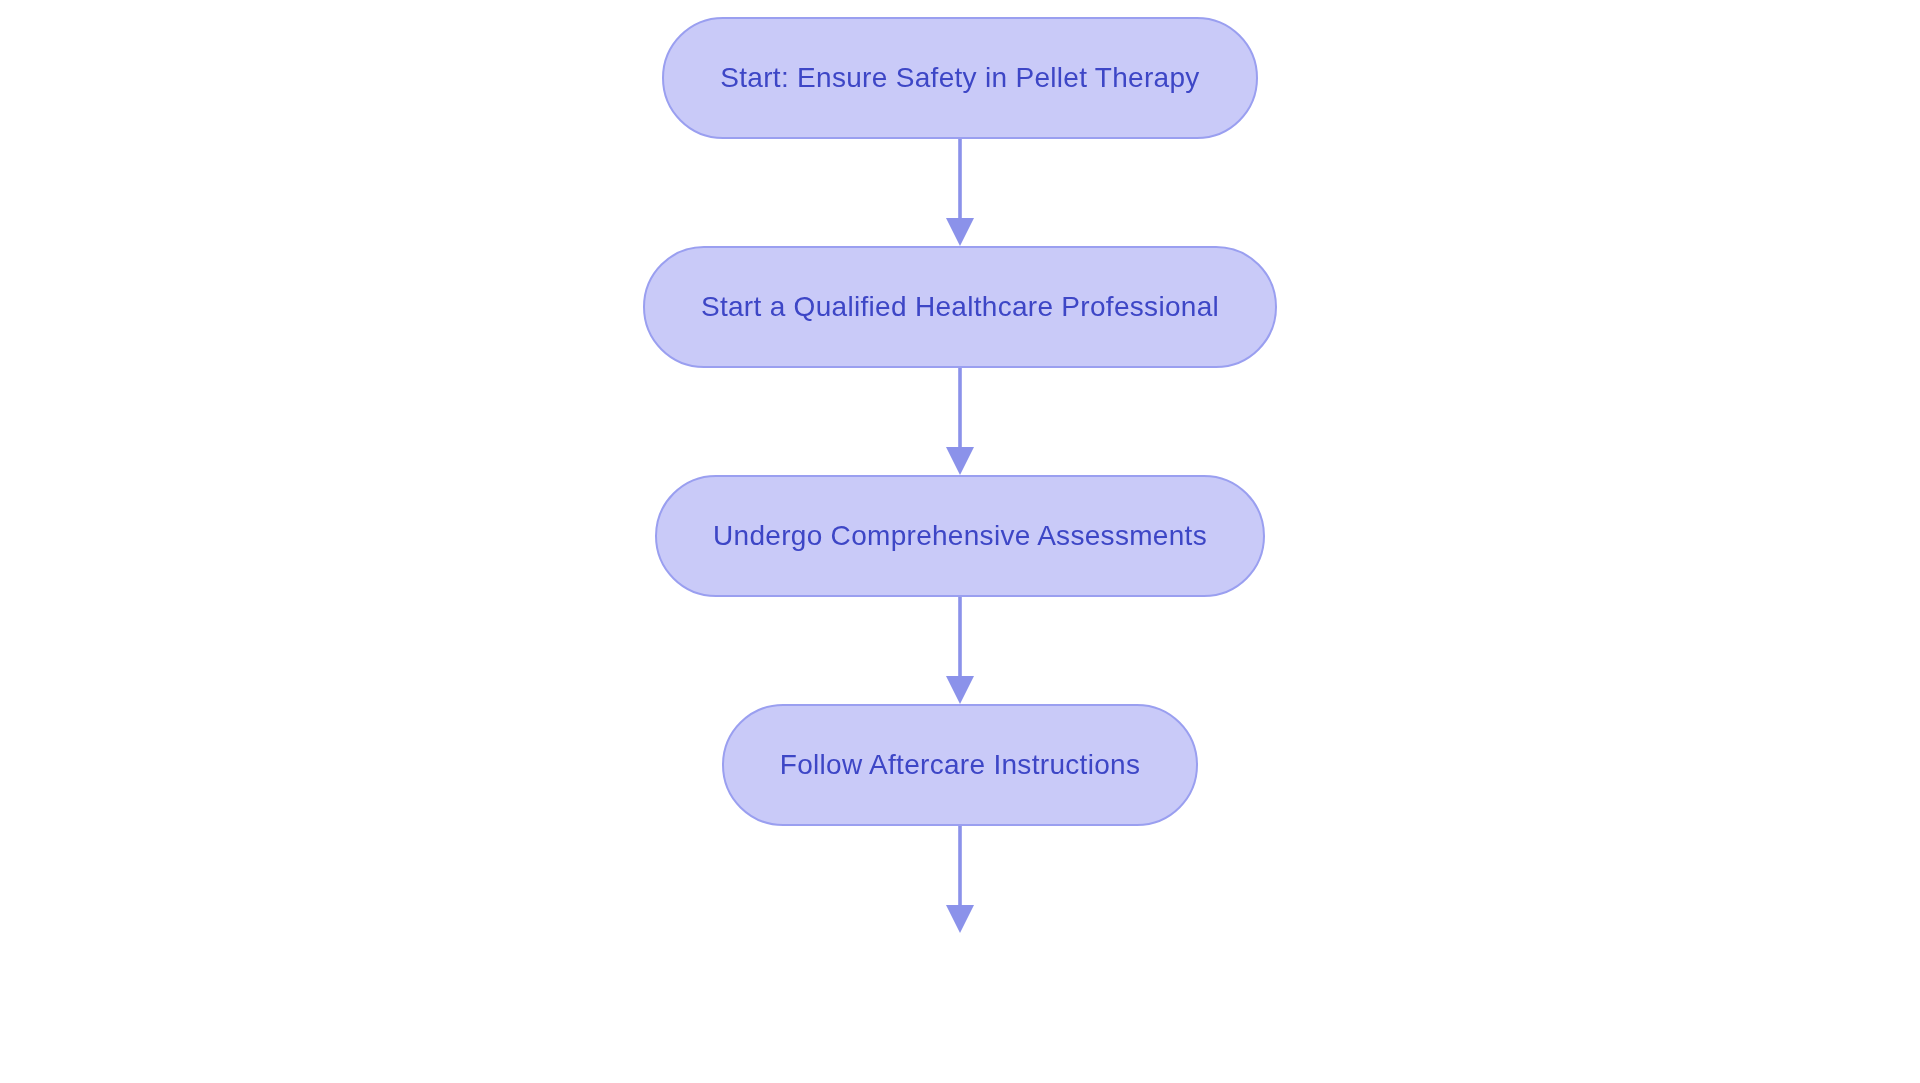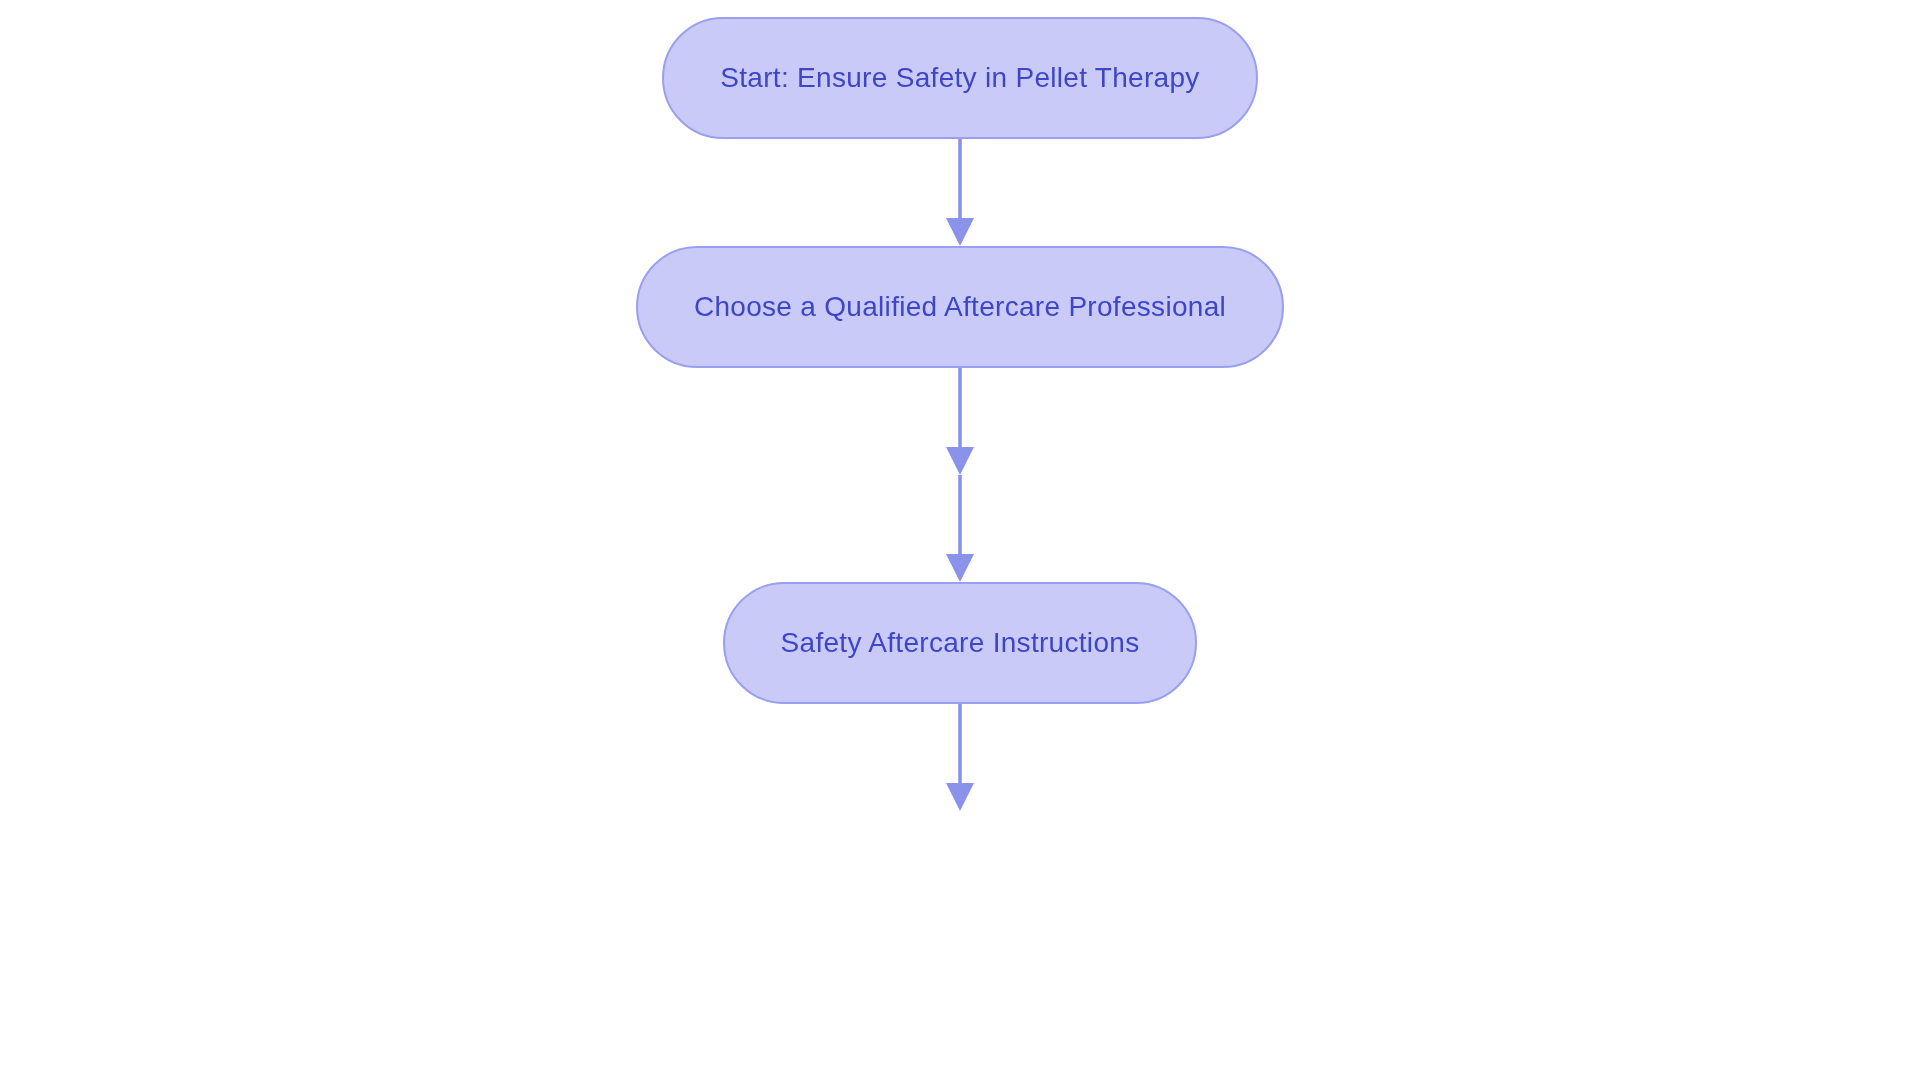--- a/index.html
+++ b/index.html
@@ -58,36 +58,39 @@
   <div class="node">
     <span>Start: Ensure Safety in Pellet Therapy</span>
   </div>
 
   <svg class="arrow" viewBox="0 0 44 107" xmlns="http://www.w3.org/2000/svg">
     <line x1="22" y1="0" x2="22" y2="83"></line>
     <polygon points="8,79 36,79 22,107"></polygon>
   </svg>
 
   <div class="node">
-    <span>Choose a Qualified Aftercare Professional</span>
+    <span>Start a Qualified Healthcare Professional</span>
   </div>
 
   <svg class="arrow" viewBox="0 0 44 107" xmlns="http://www.w3.org/2000/svg">
     <line x1="22" y1="0" x2="22" y2="83"></line>
     <polygon points="8,79 36,79 22,107"></polygon>
   </svg>
 
+  <div class="node">
+    <span>Undergo Comprehensive Assessments</span>
+  </div>
 
   <svg class="arrow" viewBox="0 0 44 107" xmlns="http://www.w3.org/2000/svg">
     <line x1="22" y1="0" x2="22" y2="83"></line>
     <polygon points="8,79 36,79 22,107"></polygon>
   </svg>
 
   <div class="node">
-    <span>Safety Aftercare Instructions</span>
+    <span>Follow Aftercare Instructions</span>
   </div>
 
   <svg class="arrow" viewBox="0 0 44 107" xmlns="http://www.w3.org/2000/svg">
     <line x1="22" y1="0" x2="22" y2="83"></line>
     <polygon points="8,79 36,79 22,107"></polygon>
   </svg>
 
 
 </div>
 

